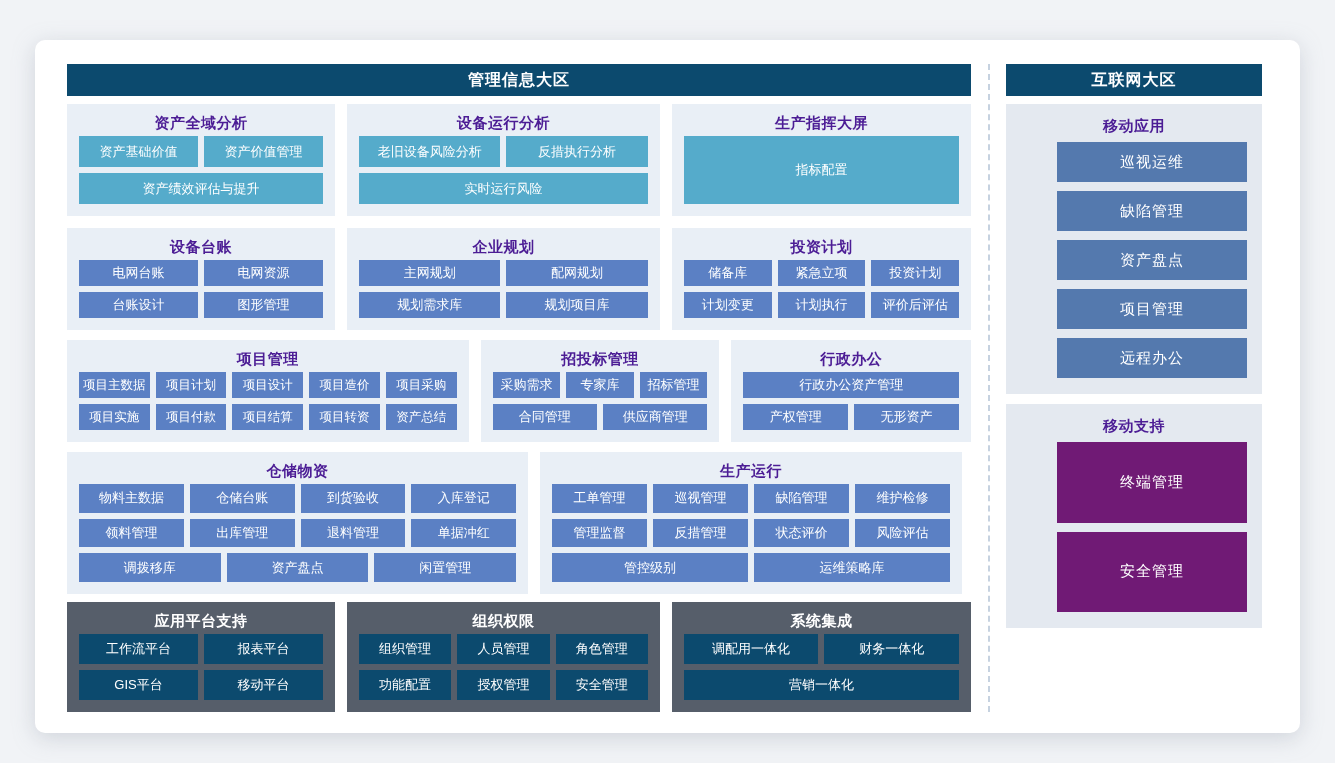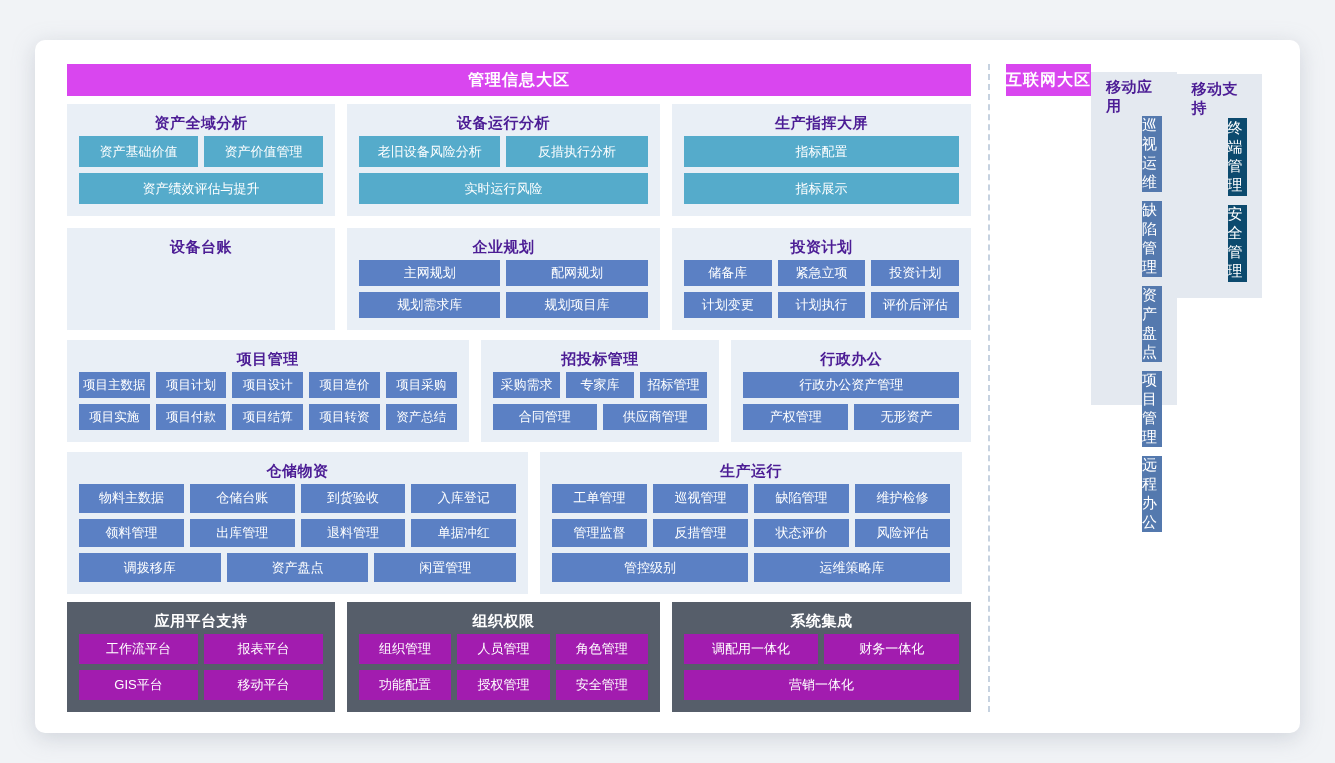--- a/index.html
+++ b/index.html
@@ -12,21 +12,21 @@
   .card{
     position:absolute;left:35px;top:40px;width:1265px;height:693px;
     background:#ffffff;border-radius:10px;
     box-shadow:0 5px 22px rgba(145,155,170,.35);
     box-sizing:border-box;
     padding:24px 32px 21px 32px;
     display:flex;
   }
   
   .zone-header{
-    height:32px;background:#d946ef;color:#ffffff;
+    height:32px;background:#0c4a6e;color:#ffffff;
     font-size:16px;font-weight:700;
     display:flex;align-items:center;justify-content:center;
     letter-spacing:1px;flex:0 0 auto;
   }
   
   .left-zone{width:904px;display:flex;flex-direction:column;}
   .lrow{display:flex;gap:12px;}
   .row1{margin-top:8px;height:112px;}
   .row2{margin-top:12px;height:102px;}
   .row3{margin-top:10px;height:102px;}
@@ -55,44 +55,44 @@
   .c4{grid-template-columns:repeat(4,1fr);}
   .c5{grid-template-columns:repeat(5,1fr);}
   .btn{
     display:flex;align-items:center;justify-content:center;
     color:#ffffff;font-size:13px;white-space:nowrap;overflow:hidden;
     cursor:default;
   }
   .c5 .btn{font-size:12.5px;}
   .teal{background:#55abcb;}
   .blue{background:#5b80c4;}
-  .steel{background:#a21caf;}
+  .steel{background:#0c4a6e;}
   
   .divider{
     width:0;margin:0 16px 0 17px;
     border-left:2px dashed #c6d2e0;
     height:648px;flex:0 0 auto;
   }
   
-  .right-zone{width:256px;display:flex;justify-content:flex-end;}
+  .right-zone{width:256px;display:flex;flex-direction:column;}
   .rgroup{
     background:#e4e9f0;box-sizing:border-box;
     display:flex;flex-direction:column;
     padding:6px 15px 16px 15px;
   }
   .rgroup .panel-title{flex:0 0 32px;}
-  .rg1{margin-top:8px;height:333px;}
+  .rg1{margin-top:8px;height:290px;}
   .rg2{margin-top:10px;height:224px;}
   .rbtn-area{flex:1;display:flex;flex-direction:column;gap:9px;}
   .rbtn{
     flex:1;display:flex;align-items:center;justify-content:center;
     color:#ffffff;font-size:15px;letter-spacing:1px;margin-left:36px;
   }
   .rbtn.steelb{background:#5479ae;}
-  .rbtn.tealb{background:#0c4a6e;}
+  .rbtn.tealb{background:#701a75;}
 </style>
 </head>
 <body>
 
 <div class="card">
 
   <div class="left-zone">
     <div class="zone-header">管理信息大区</div>
 
     <div class="lrow row1">
@@ -119,30 +119,37 @@
             <div class="btn teal">实时运行风险</div>
           </div>
         </div>
       </div>
       <div class="panel w306">
         <div class="panel-title">生产指挥大屏</div>
         <div class="btn-area">
           <div class="brow c1">
             <div class="btn teal">指标配置</div>
           </div>
-          <div class="brow c1">
-            <div class="btn teal">指标展示</div>
-          </div>
         </div>
       </div>
     </div>
 
     <div class="lrow row2">
       <div class="panel w274">
         <div class="panel-title">设备台账</div>
+        <div class="btn-area">
+          <div class="brow c2">
+            <div class="btn blue">电网台账</div>
+            <div class="btn blue">电网资源</div>
+          </div>
+          <div class="brow c2">
+            <div class="btn blue">台账设计</div>
+            <div class="btn blue">图形管理</div>
+          </div>
+        </div>
       </div>
       <div class="panel w300">
         <div class="panel-title">企业规划</div>
         <div class="btn-area">
           <div class="brow c2">
             <div class="btn blue">主网规划</div>
             <div class="btn blue">配网规划</div>
           </div>
           <div class="brow c2">
             <div class="btn blue">规划需求库</div>

